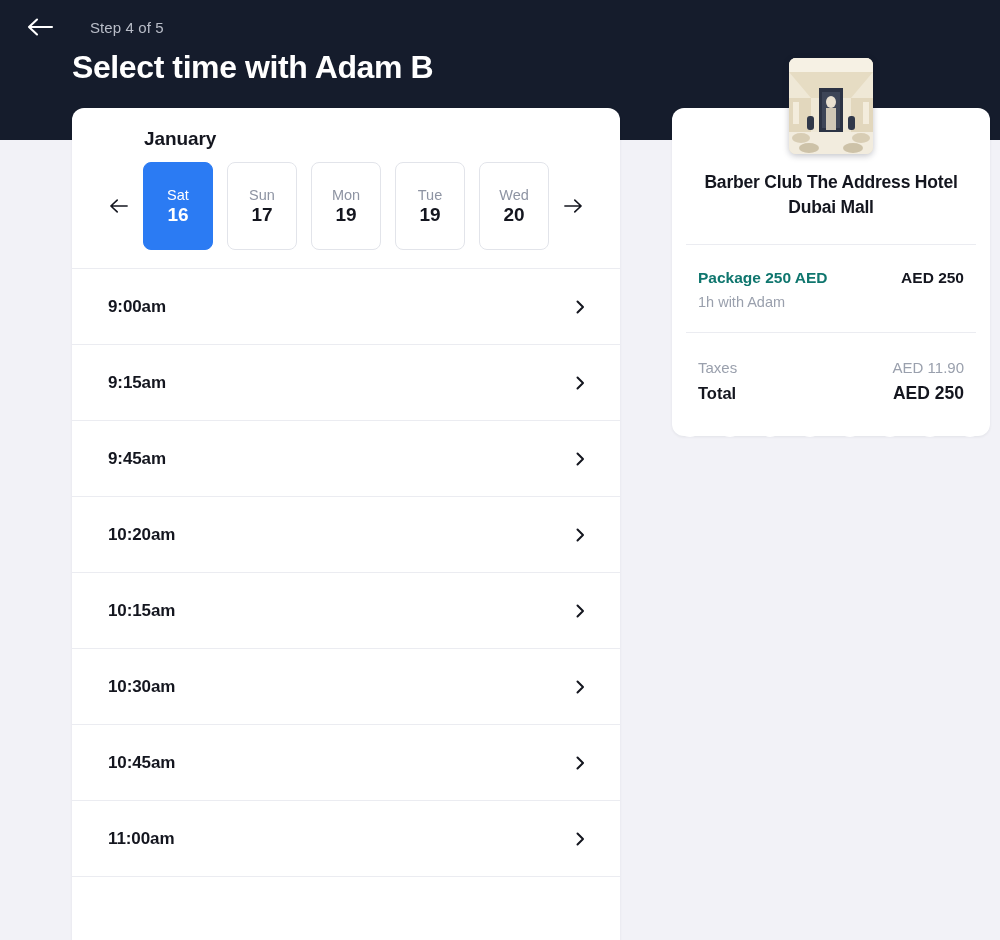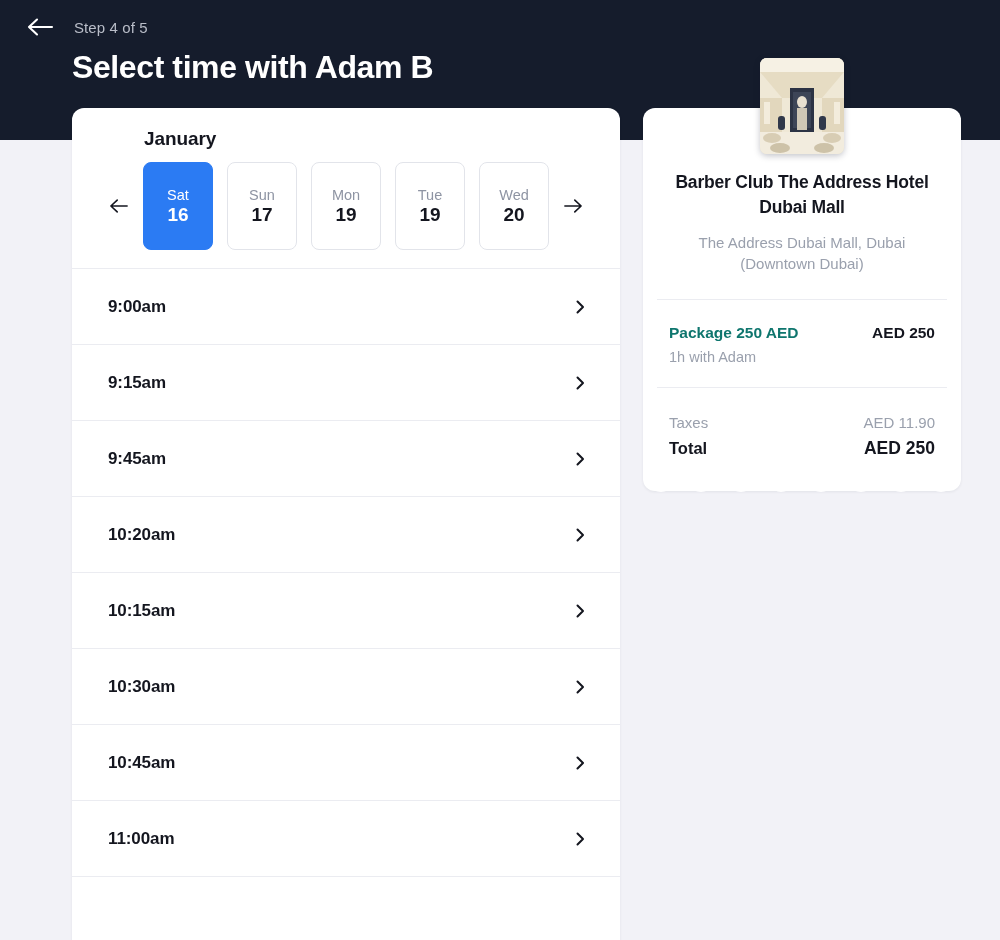--- a/index.html
+++ b/index.html
@@ -29,21 +29,21 @@
   .header-inner {
     position: absolute;
     left: 26px;
     top: 12px;
     width: 620px;
   }
 
   .step-row {
     display: flex;
     align-items: center;
-    gap: 20px;
+    gap: 36px;
     height: 30px;
   }
 
   .back-arrow {
     width: 28px;
     height: 22px;
     display: block;
     cursor: pointer;
   }
 
@@ -158,21 +158,21 @@
     font-weight: bold;
     color: #14161f;
     letter-spacing: -0.1px;
   }
 
   .chev { width: 16px; height: 16px; display: block; }
 
   
   .right-card {
     position: absolute;
-    left: 643px;
+    left: 672px;
     top: 108px;
     width: 318px;
     background: #ffffff;
     border-radius: 12px;
     box-shadow: 0 1px 3px rgba(20,25,45,0.07);
     z-index: 2;
     padding-bottom: 26px;
   }
 
   .biz-thumb {
@@ -406,21 +406,20 @@
       <ellipse cx="72" cy="80" rx="9" ry="5" fill="#d8cdb4"></ellipse>
       <ellipse cx="20" cy="90" rx="10" ry="5" fill="#cdc2a8"></ellipse>
       <ellipse cx="64" cy="90" rx="10" ry="5" fill="#cdc2a8"></ellipse>
       <rect x="18" y="58" width="7" height="14" rx="3" fill="#30384a"></rect>
       <rect x="59" y="58" width="7" height="14" rx="3" fill="#30384a"></rect>
     </svg>
   </div>
 
   <div class="card-head">
     <div class="biz-name">Barber Club The Address Hotel Dubai Mall</div>
-    <div class="biz-addr">The Address Dubai Mall, Dubai (Downtown Dubai)</div>
   </div>
 
   <div class="card-sep"></div>
 
   <div class="line-block">
     <div class="line-row">
       <span class="item-name">Package 250 AED</span>
       <span class="item-price">AED 250</span>
     </div>
     <div class="item-sub">1h with Adam</div>

